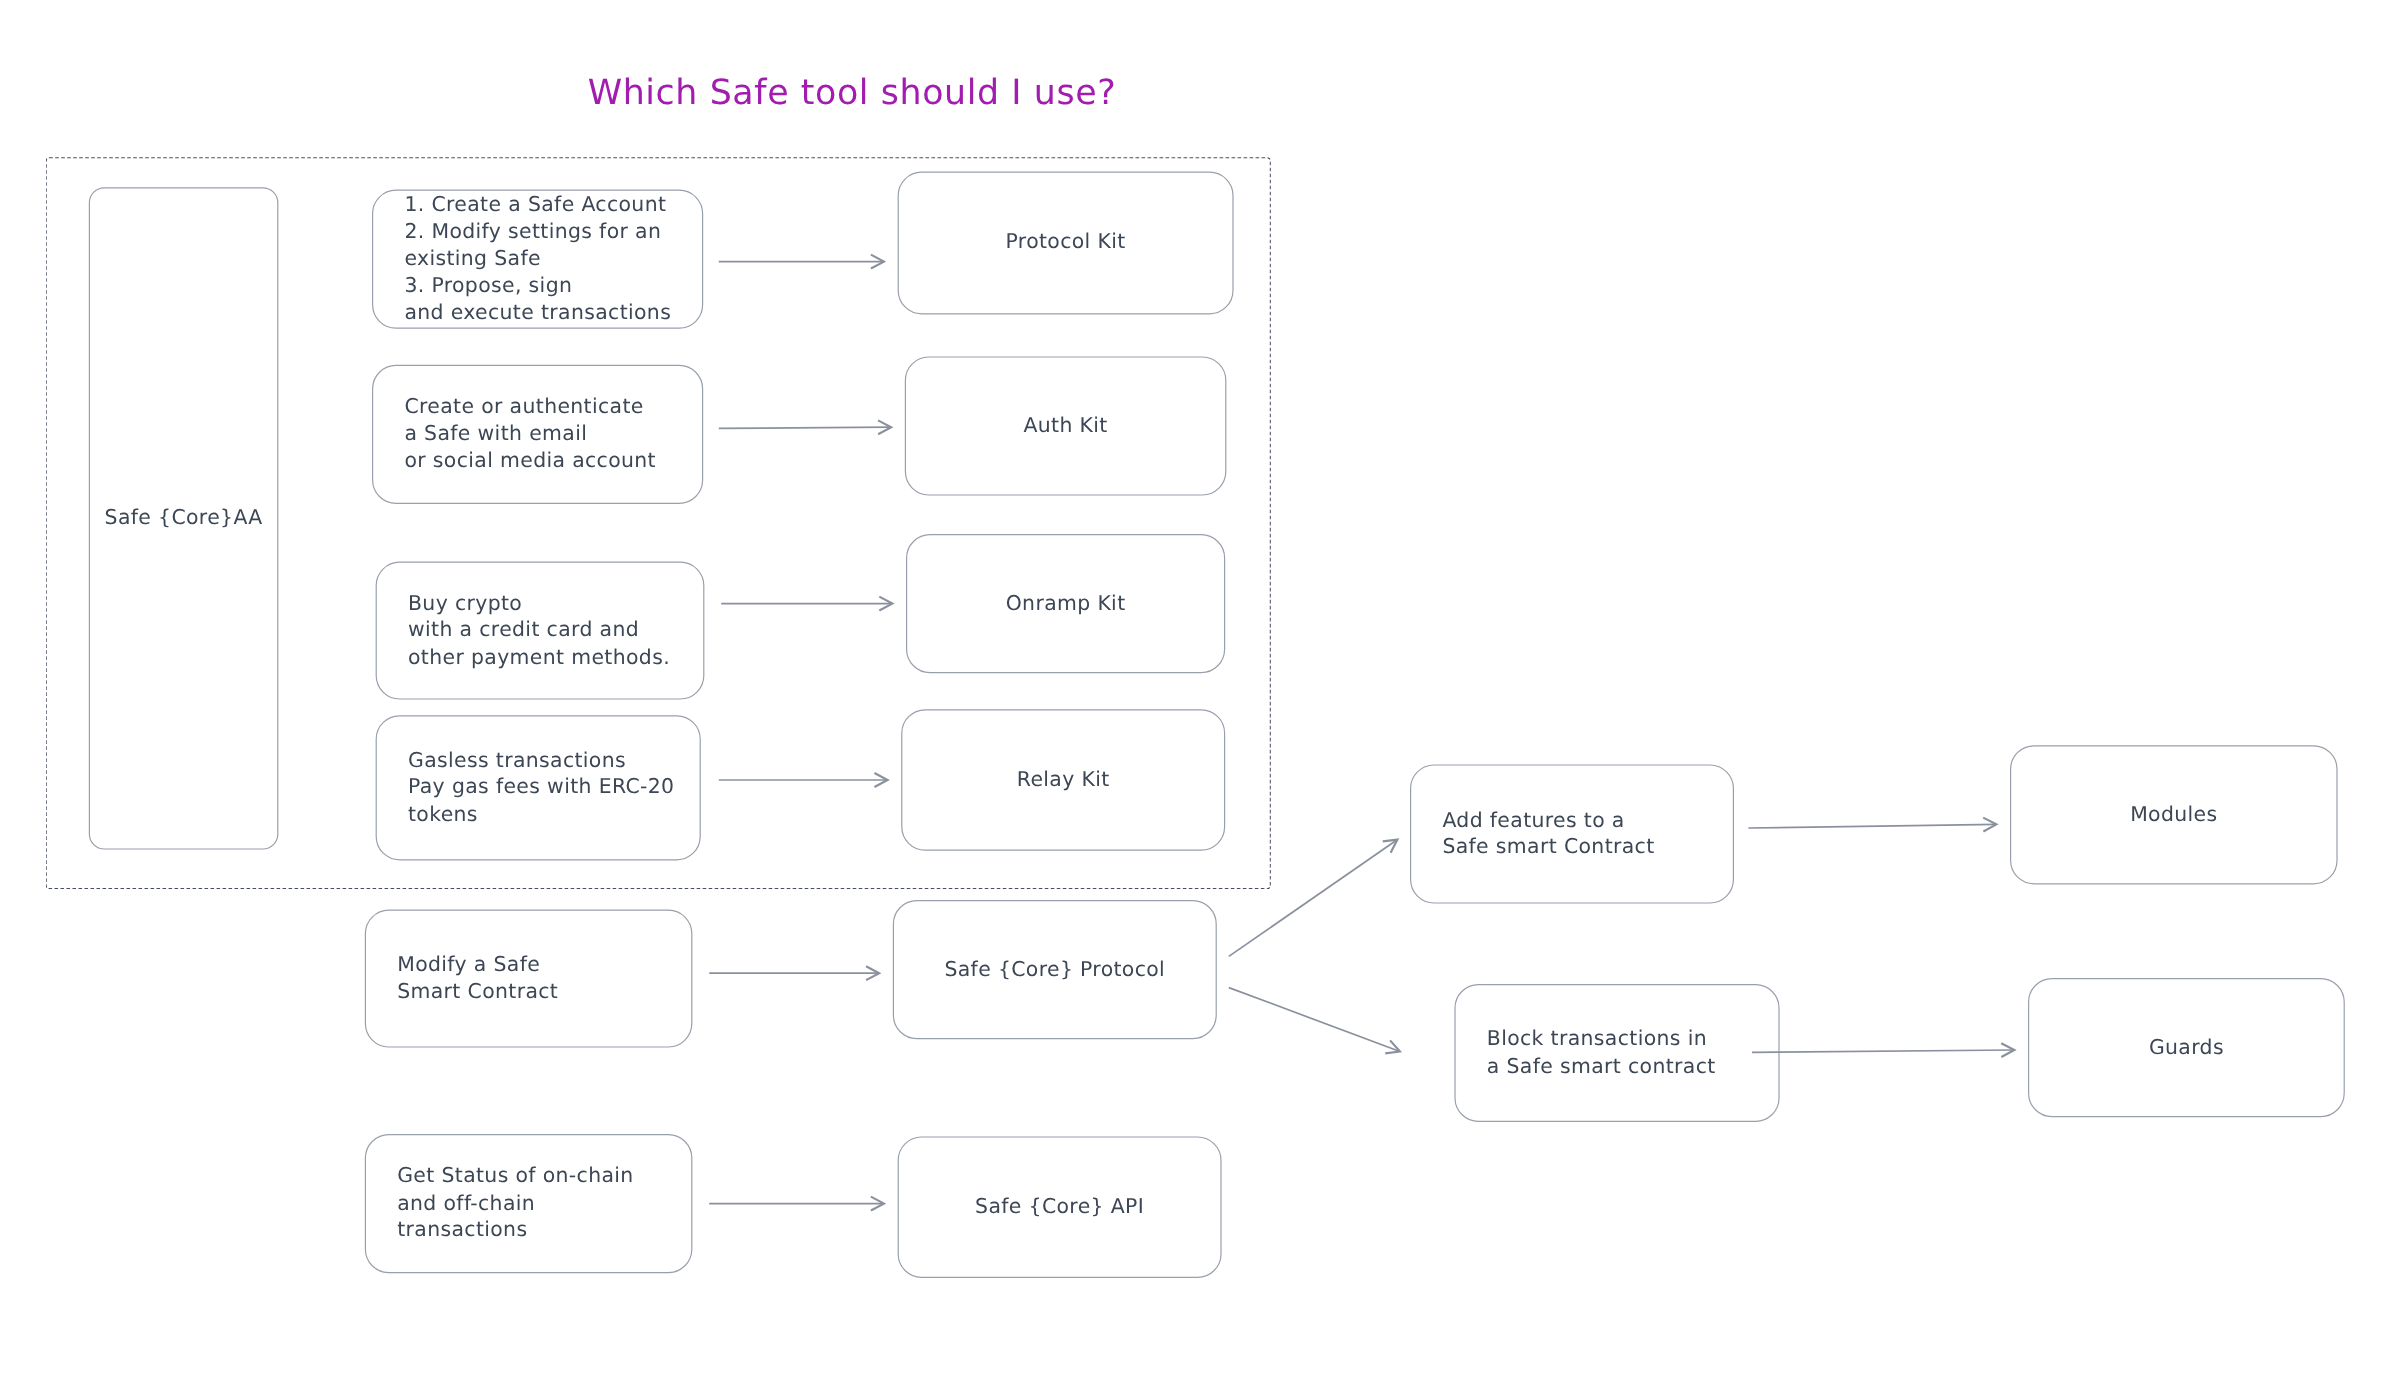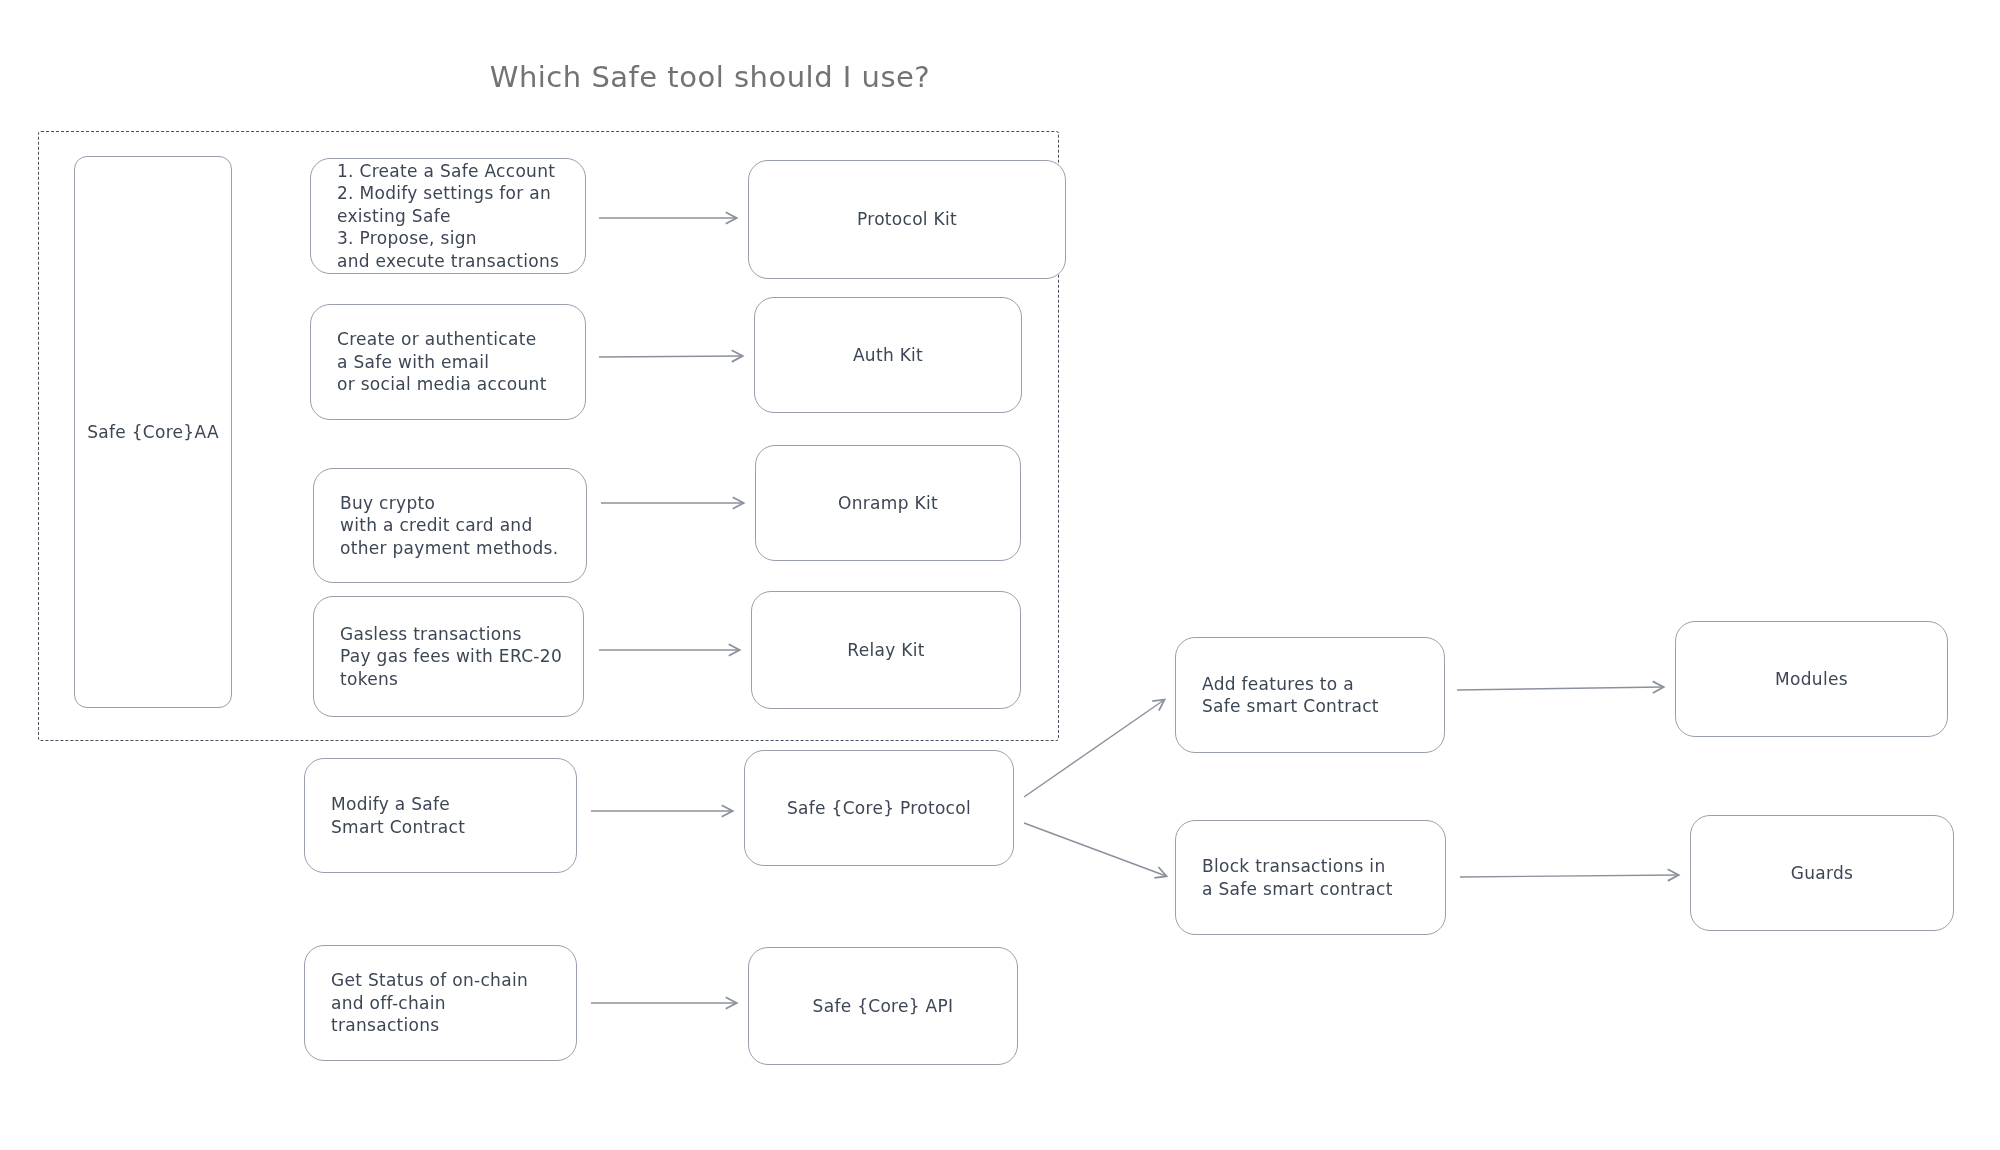--- a/index.html
+++ b/index.html
@@ -14,21 +14,21 @@
     height: 1150px;
     background: #ffffff;
     overflow: hidden;
     color: #3c4654;
   }
   .title {
     position: absolute;
     text-align: center;
     font-size: 29px;
     letter-spacing: 0.5px;
-    color: #737373;
+    color: #a21caf;
   }
   .box {
     position: absolute;
     box-sizing: border-box;
     border: 1.5px solid #99a0ab;
     border-radius: 20px;
     background: #ffffff;
     display: flex;
     align-items: center;
   }
@@ -89,21 +89,21 @@
     <span class="label">Safe {Core}AA</span>
   </div>
 
   <div class="box left-text" style="left:310px; top:158px; width:276px; height:116px;">
     <span class="label">1. Create a Safe Account
 2. Modify settings for an
 existing Safe
 3. Propose, sign
 and execute transactions</span>
   </div>
-  <div class="box center-text" style="left:748px; top:160px; width:318px; height:119px;">
+  <div class="box center-text" style="left:748px; top:143px; width:280px; height:119px;">
     <span class="label">Protocol Kit</span>
   </div>
 
   <div class="box left-text" style="left:310px; top:304px; width:276px; height:116px;">
     <span class="label">Create or authenticate
 a Safe with email
 or social media account</span>
   </div>
   <div class="box center-text" style="left:754px; top:297px; width:268px; height:116px;">
     <span class="label">Auth Kit</span>
@@ -136,21 +136,21 @@
 Safe smart Contract</span>
   </div>
 
   <div class="box center-text" style="left:744px; top:750px; width:270px; height:116px;">
     <span class="label">Safe {Core} Protocol</span>
   </div>
   <div class="box center-text" style="left:1675px; top:621px; width:273px; height:116px;">
     <span class="label">Modules</span>
   </div>
 
-  <div class="box left-text" style="left:1175px; top:820px; width:271px; height:115px;">
+  <div class="box left-text" style="left:1212px; top:820px; width:271px; height:115px;">
     <span class="label">Block transactions in
 a Safe smart contract</span>
   </div>
   <div class="box center-text" style="left:1690px; top:815px; width:264px; height:116px;">
     <span class="label">Guards</span>
   </div>
 
   <div class="box left-text" style="left:304px; top:945px; width:273px; height:116px;">
     <span class="label">Get Status of on-chain
 and off-chain transactions</span>

